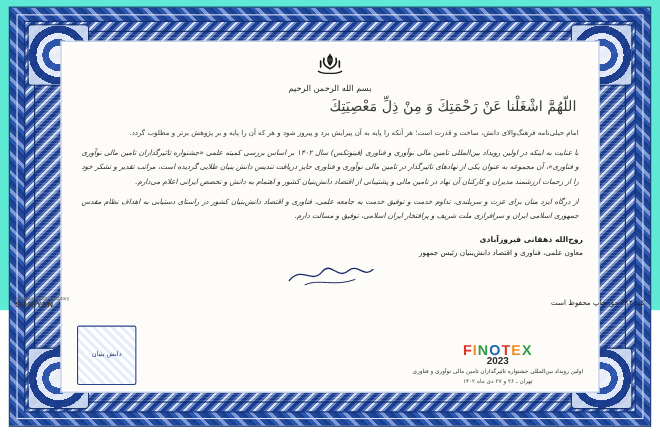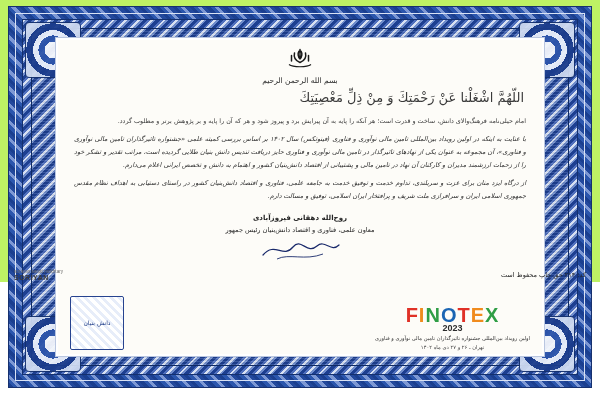--- a/index.html
+++ b/index.html
@@ -12,21 +12,21 @@
     height: 400px;
     overflow: hidden;
     font-family: "DejaVu Sans", sans-serif;
   }
 
   
   .page {
     position: relative;
     width: 600px;
     height: 282px;
-    background: #bef264;
+    background: #5eead4;
     box-sizing: border-box;
   }
 
   
   .cert {
     position: absolute;
     left: 8px;
     top: 6px;
     width: 584px;
     height: 382px;
@@ -138,21 +138,21 @@
     line-height: 1.95;
     margin-top: 6px;
     text-align: justify;
     padding: 0 4px;
     font-style: italic;
   }
 
   
   .sign {
     margin-top: 10px;
-    text-align: center;
+    text-align: right;
     font-size: 6.6px;
     color: #232323;
     line-height: 1.7;
   }
   .sign .name { font-weight: bold; font-size: 7px; }
   .scribble {
     margin: 1px auto 0;
     width: 86px;
     height: 26px;
     color: #1a2a6b;
@@ -169,21 +169,21 @@
     justify-content: space-between;
     direction: rtl;
   }
   .finotex {
     text-align: center;
     line-height: 1;
   }
   .fin-word {
     font-family: "Liberation Sans", sans-serif;
     font-weight: bold;
-    font-size: 20px;
+    font-size: 13px;
     letter-spacing: 1px;
     direction: ltr;
   }
   .fin-word .c1 { color: #e03127; }
   .fin-word .c2 { color: #f08b1d; }
   .fin-word .c3 { color: #2f9e45; }
   .fin-word .c4 { color: #1b65b3; }
   .fin-year {
     font-family: "Liberation Sans", sans-serif;
     font-size: 9px;

